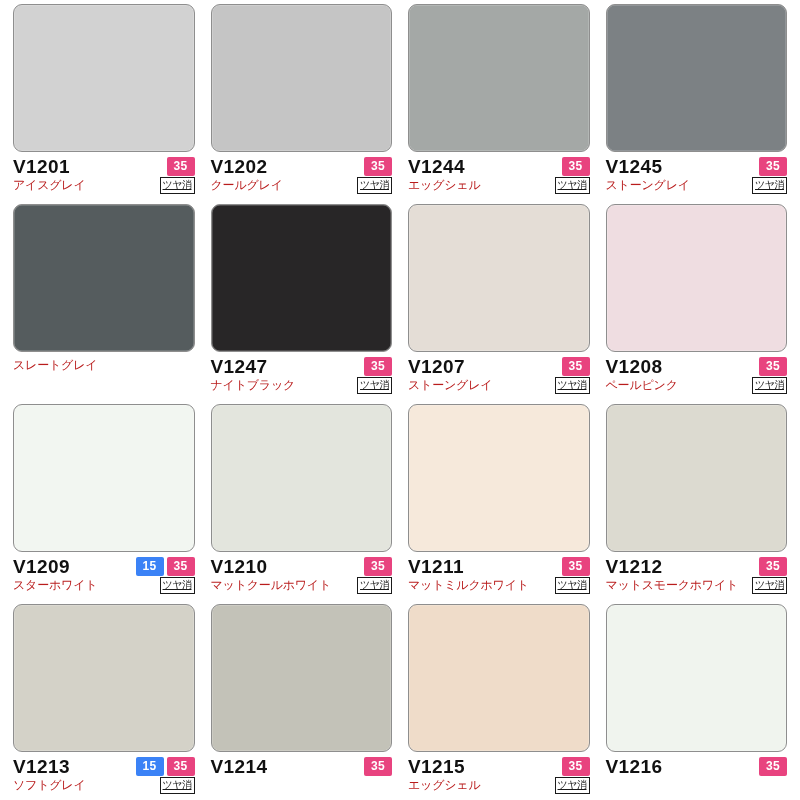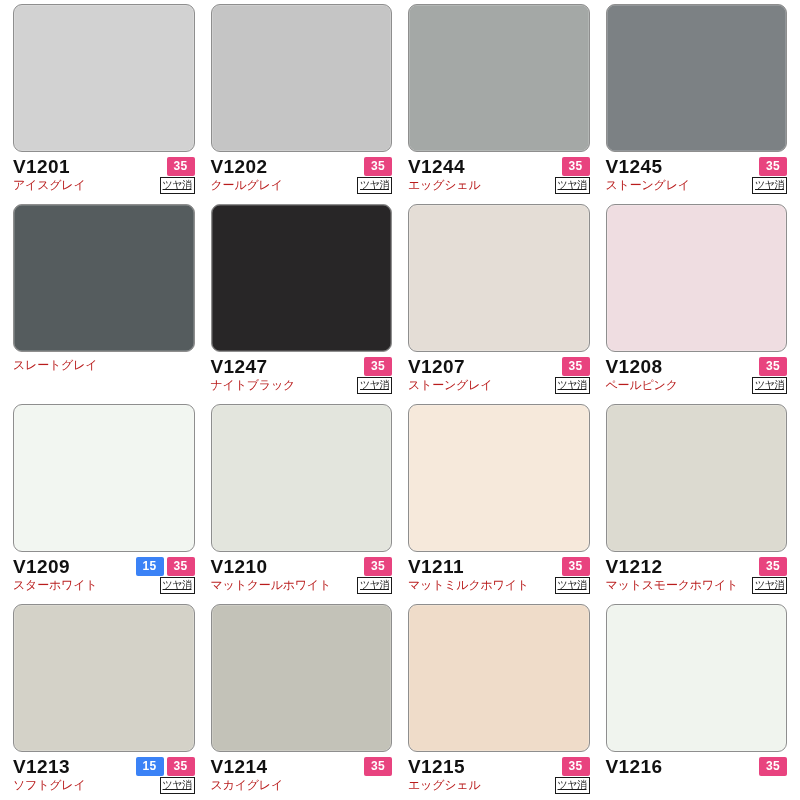--- a/index.html
+++ b/index.html
@@ -336,24 +336,20 @@
     </div>
     <div class="swatch-cell">
       <div class="chip" style="background: rgb(195, 194, 184);"></div>
       <div class="meta">
         <div class="meta-row">
           <div class="code">V1214</div>
           <div class="badges-top">
             <span class="badge-num badge-35">35</span>
           </div>
         </div>
-        <div class="meta-row">
-          <div class="name">スカイグレイ</div>
-          <div class="badges-bottom"></div>
-        </div>
       </div>
     </div>
     <div class="swatch-cell">
       <div class="chip" style="background: rgb(239, 220, 201);"></div>
       <div class="meta">
         <div class="meta-row">
           <div class="code">V1215</div>
           <div class="badges-top">
             <span class="badge-num badge-35">35</span>
           </div>

